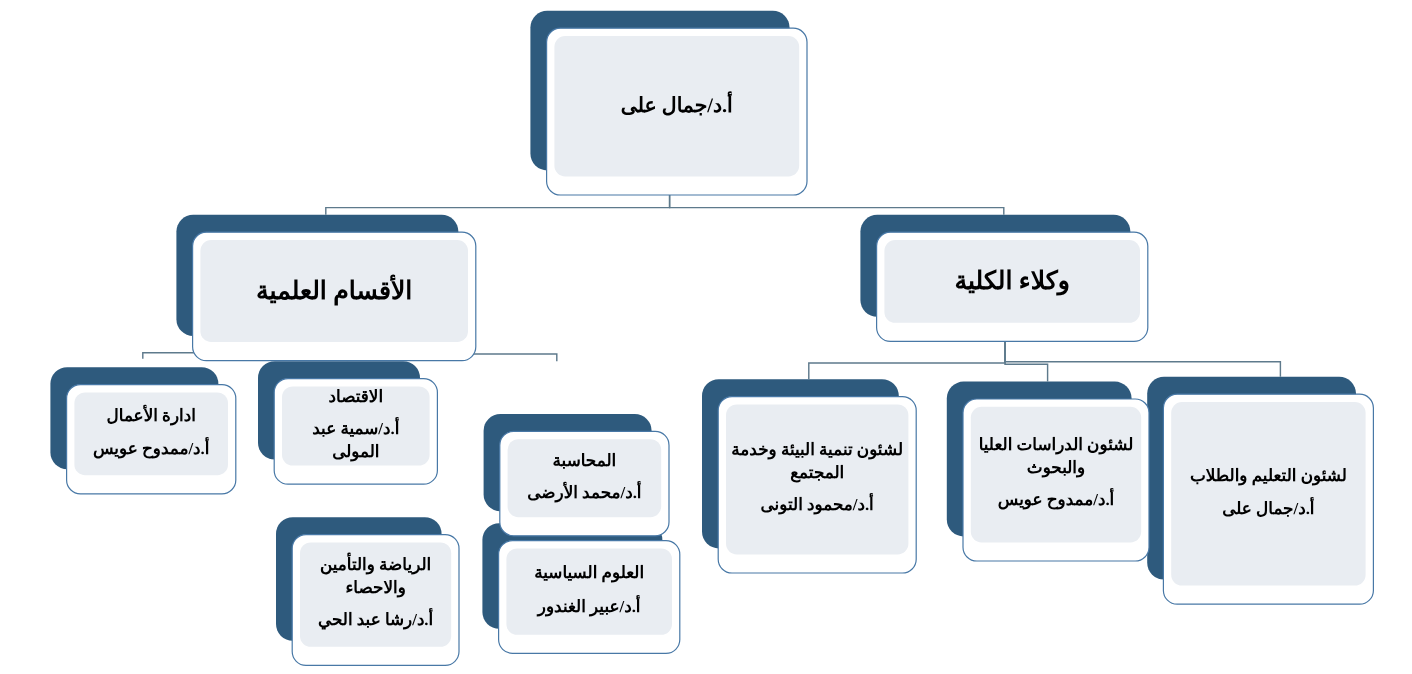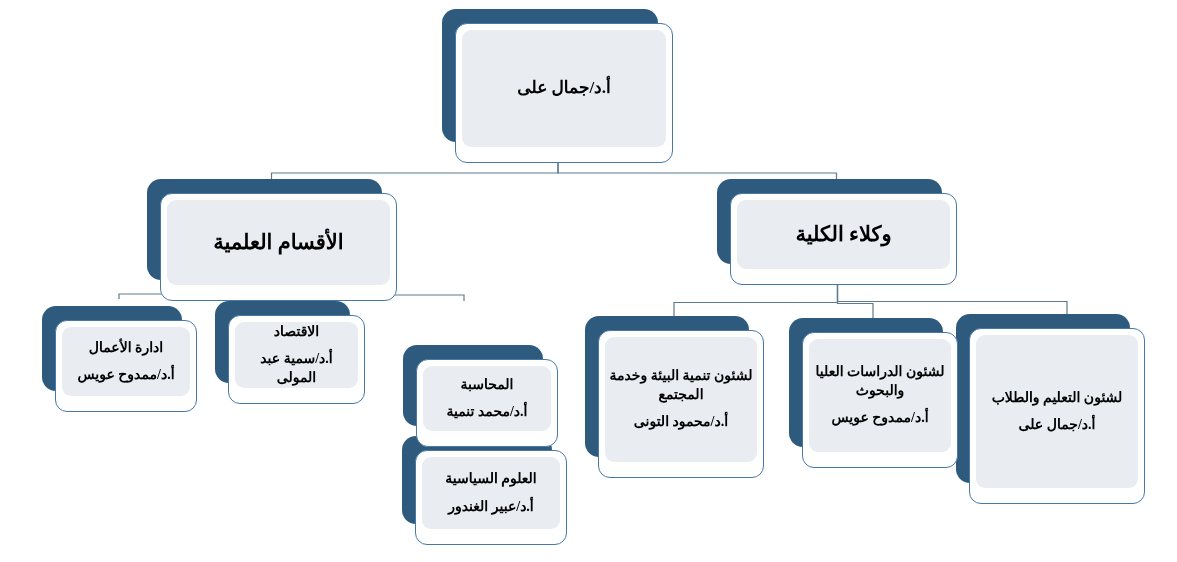--- a/index.html
+++ b/index.html
@@ -110,25 +110,31 @@
   <div class="node lvl3" id="n-economics">
     <div class="panel">
       <div class="title">الاقتصاد</div>
       <div class="person">أ.د/سمية عبد المولى</div>
     </div>
   </div>
 
   <div class="node lvl3" id="n-accounting">
     <div class="panel">
       <div class="title">المحاسبة</div>
-      <div class="person">أ.د/محمد تنمية</div>
+      <div class="person">أ.د/محمد الأرضى</div>
     </div>
   </div>
 
 
+  <div class="node lvl3" id="n-math">
+    <div class="panel">
+      <div class="title">الرياضة والتأمين والاحصاء</div>
+      <div class="person">أ.د/رشا عبد الحي</div>
+    </div>
+  </div>
 
   <div class="node lvl3" id="n-env">
     <div class="panel">
       <div class="title">لشئون تنمية البيئة وخدمة المجتمع</div>
       <div class="person">أ.د/محمود التونى</div>
     </div>
   </div>
 
   <div class="node lvl3" id="n-polisci">
     <div class="panel">

